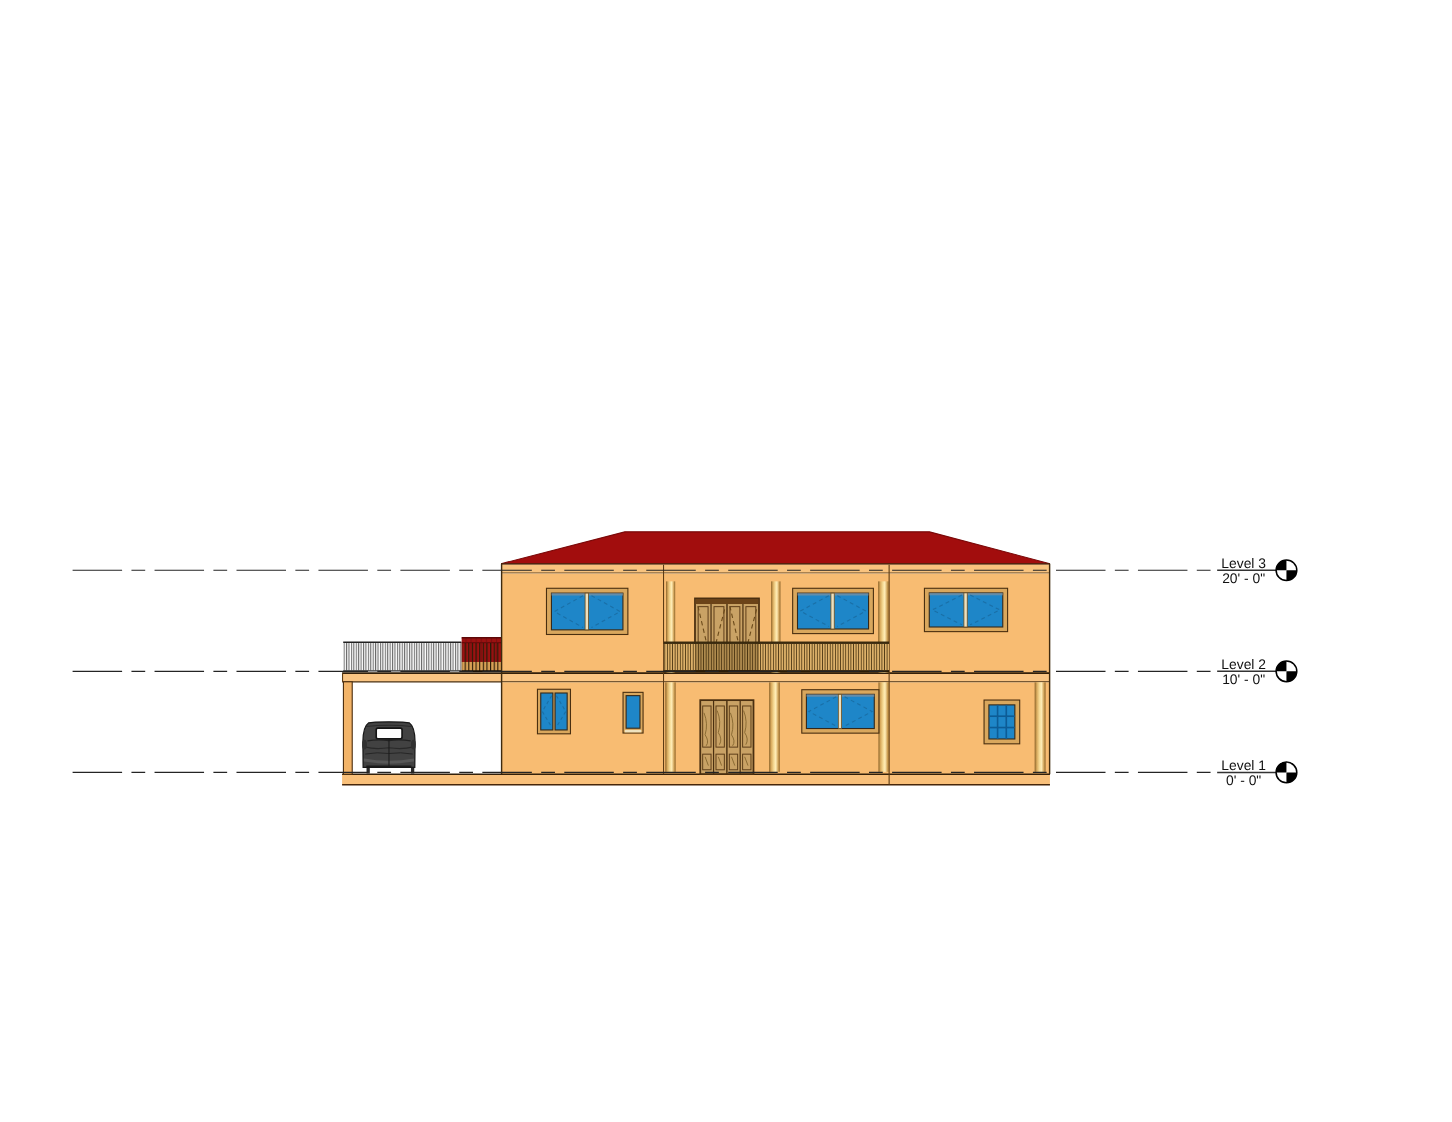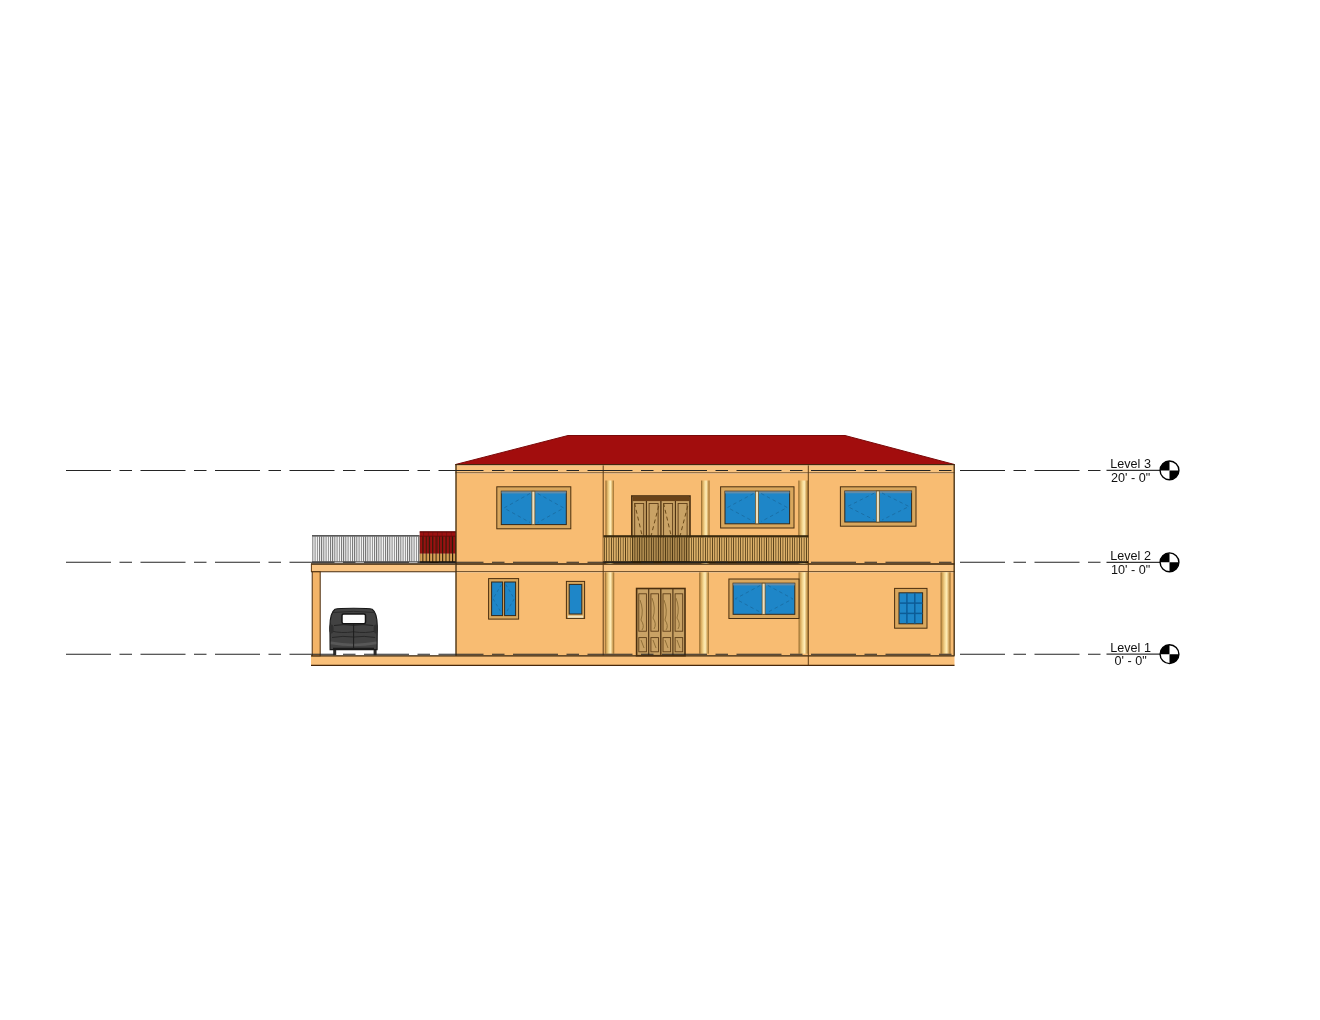--- a/index.html
+++ b/index.html
@@ -1,17 +1,17 @@
 <!DOCTYPE html>
 <html><head>
 <meta charset="utf-8">
 <style>
   html,body{margin:0;padding:0;background:#ffffff;}
   .page{position:relative;width:1320px;height:968px;background:#ffffff;overflow:hidden;
-        font-family:"Liberation Sans", sans-serif;}
+        font-family:"Liberation Sans", sans-serif;margin-top:48px;}
 </style>
 </head>
 <body>
 <div class="page">
 <svg width="1320" height="1020" viewBox="0 0 1320 1020">
 <defs>
   <linearGradient id="pil" x1="0" y1="0" x2="1" y2="0">
     <stop offset="0" stop-color="#8a6228"></stop>
     <stop offset="0.2" stop-color="#d9ab5e"></stop>
     <stop offset="0.45" stop-color="#f7dc97"></stop>

